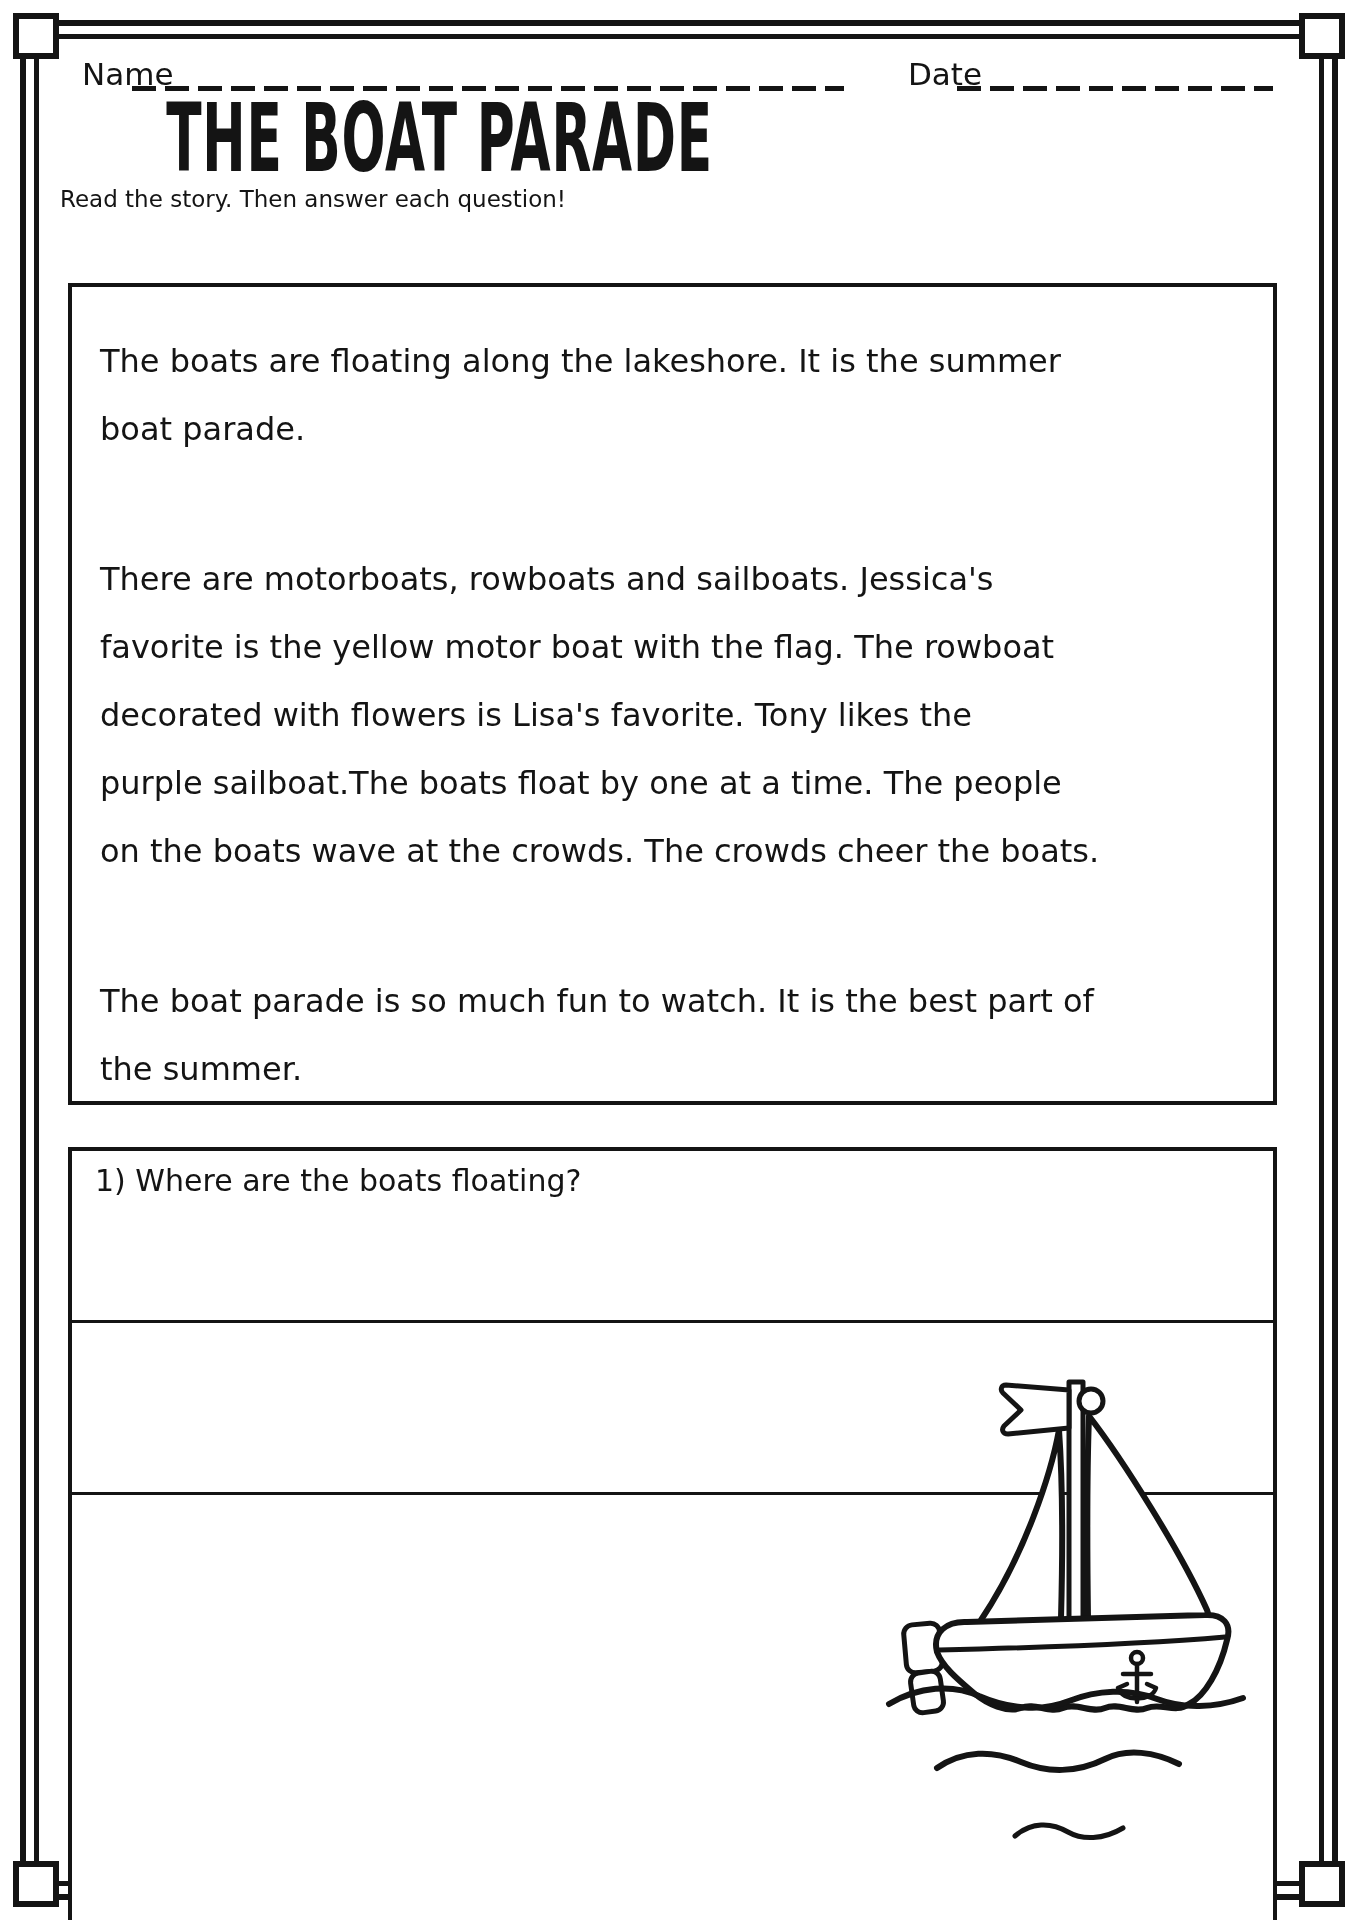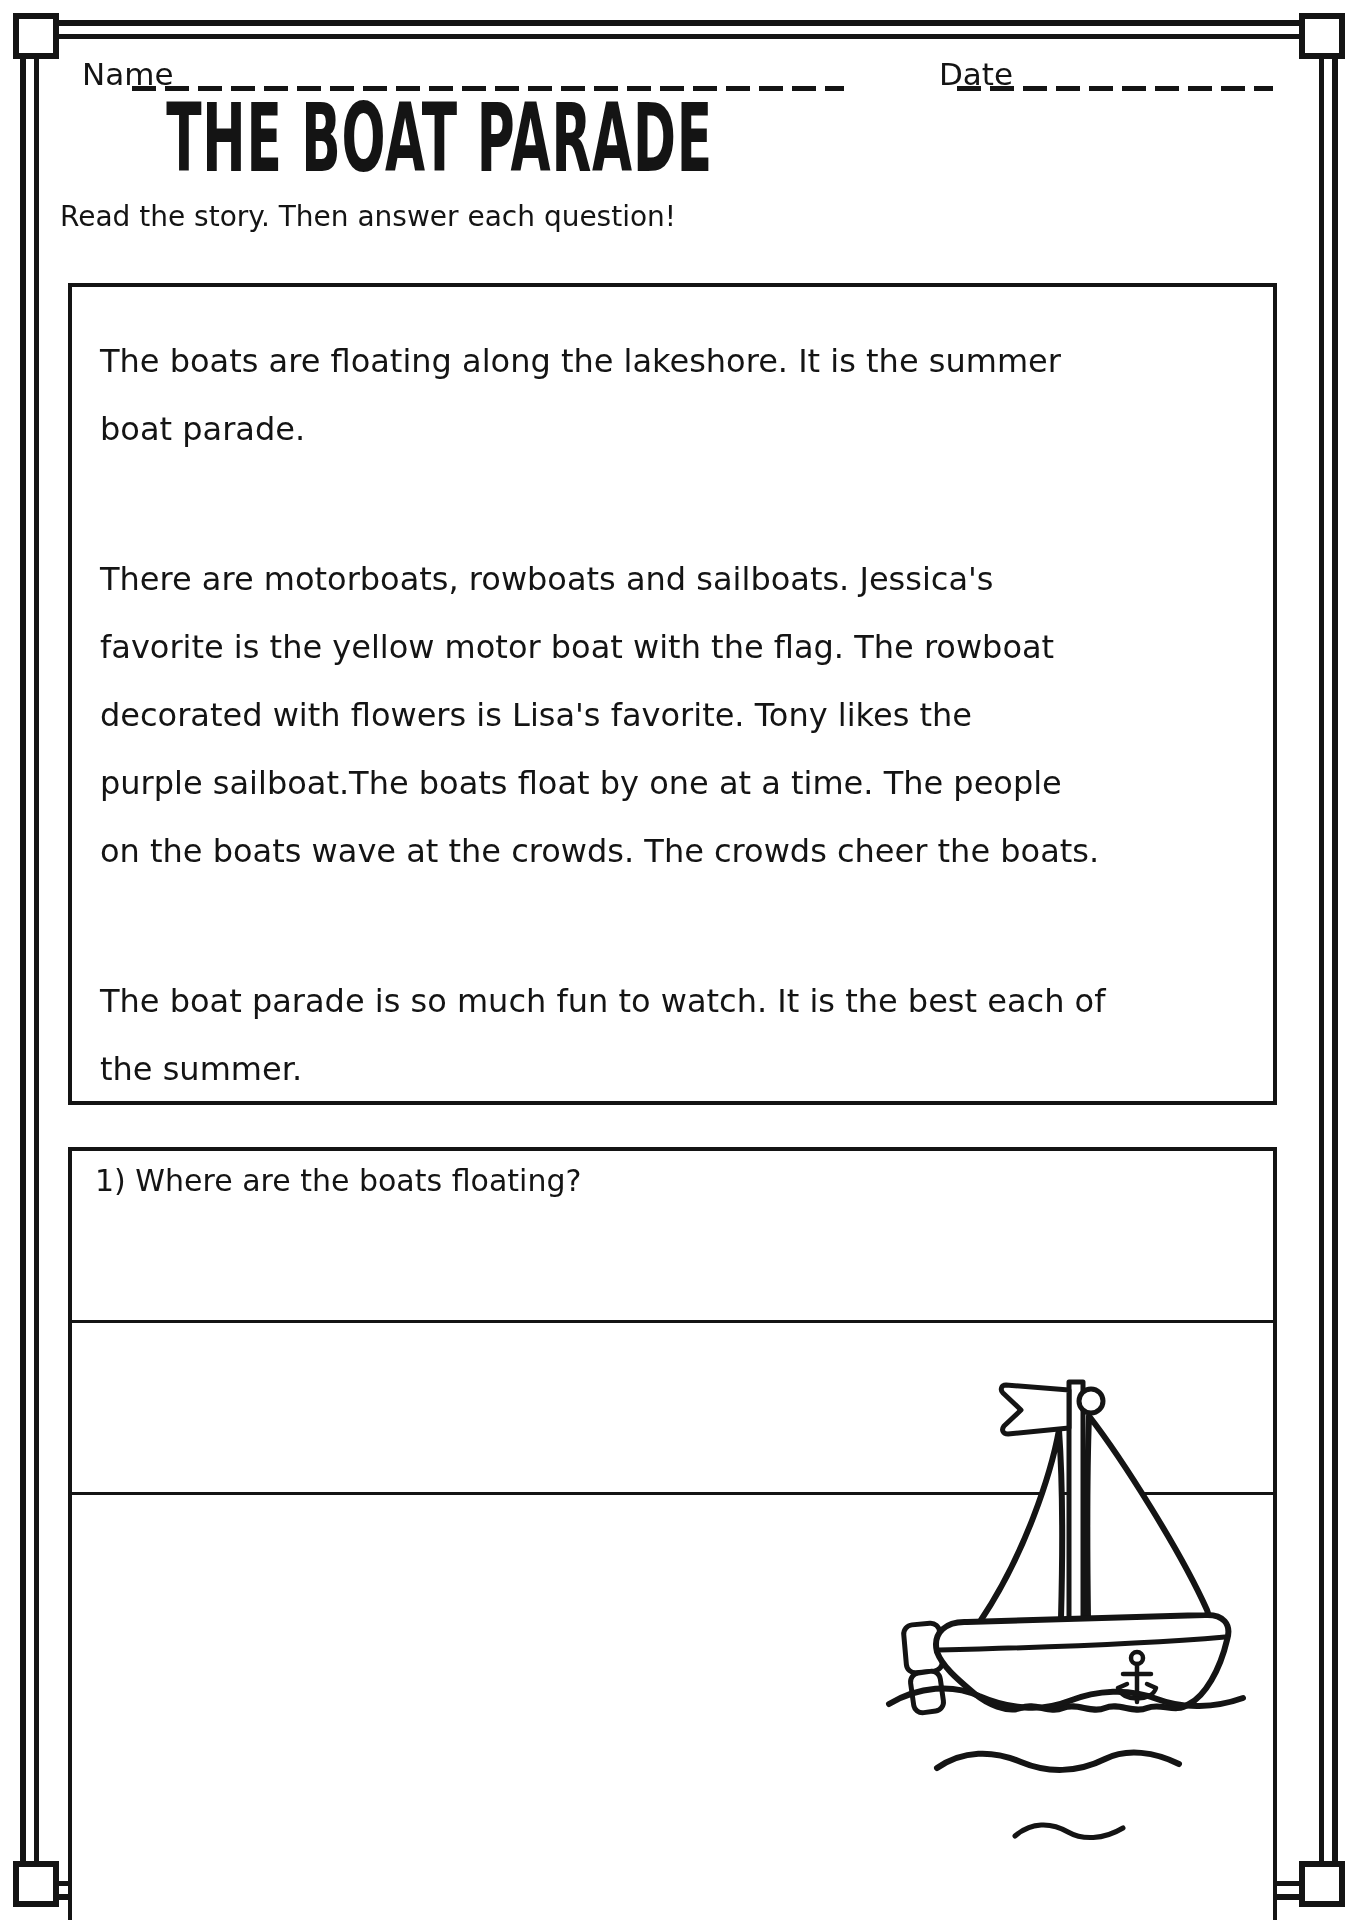--- a/index.html
+++ b/index.html
@@ -15,30 +15,30 @@
   .corner{position:absolute;width:34px;height:34px;background:#fff;border:6px solid #141414;z-index:2;}
   .corner.tl{left:13px;top:13px;}
   .corner.tr{right:13px;top:13px;}
   .corner.bl{left:13px;bottom:13px;}
   .corner.br{right:13px;bottom:13px;}
 
   
   .name-label{position:absolute;left:82px;top:56px;font-size:31px;z-index:3;text-align:right;}
   .name-line{position:absolute;left:132px;top:86px;width:712px;height:5px;z-index:3;
     background:repeating-linear-gradient(90deg,#141414 0 24px,transparent 24px 33px);}
-  .date-label{position:absolute;left:939px;top:56px;font-size:31px;z-index:3;}
+  .date-label{position:absolute;left:908px;top:56px;font-size:31px;z-index:3;}
   .date-line{position:absolute;left:957px;top:86px;width:316px;height:5px;z-index:3;
     background:repeating-linear-gradient(90deg,#141414 0 24px,transparent 24px 33px);}
 
   .header-block{position:absolute;left:60px;top:96px;width:990px;z-index:3;}
   .title{
     display:inline-block;font-weight:bold;font-size:72px;letter-spacing:1px;
     transform:scale(0.72,1.32);transform-origin:center center;white-space:nowrap;
   }
-  .subtitle{font-size:28px;margin-top:20px;}
+  .subtitle{font-size:23px;margin-top:6px;}
 
   
   .story-box{
     position:absolute;left:68px;top:283px;width:1209px;height:822px;
     border:4px solid #141414;box-sizing:border-box;z-index:3;background:#fff;
     padding:40px 34px 16px 28px;
   }
   .story-box p{
     margin:0 0 82px 0;font-size:32px;line-height:68px;white-space:pre-line;
   }
@@ -77,21 +77,21 @@
 </div>
 
 <div class="story-box">
   <p>The boats are floating along the lakeshore. It is the summer
 boat parade.</p>
   <p>There are motorboats, rowboats and sailboats. Jessica's
 favorite is the yellow motor boat with the flag. The rowboat
 decorated with flowers is Lisa's favorite. Tony likes the
 purple sailboat.The boats float by one at a time. The people
 on the boats wave at the crowds. The crowds cheer the boats.</p>
-  <p>The boat parade is so much fun to watch. It is the best each of
+  <p>The boat parade is so much fun to watch. It is the best part of
 the summer.</p>
 </div>
 
 <div class="question-box">
   <div class="q-row">
     <div class="q-text">1) Where are the boats floating?</div>
     <div class="answer-area"></div>
   </div>
   <div class="q-row">
     <div class="answer-area"></div>

